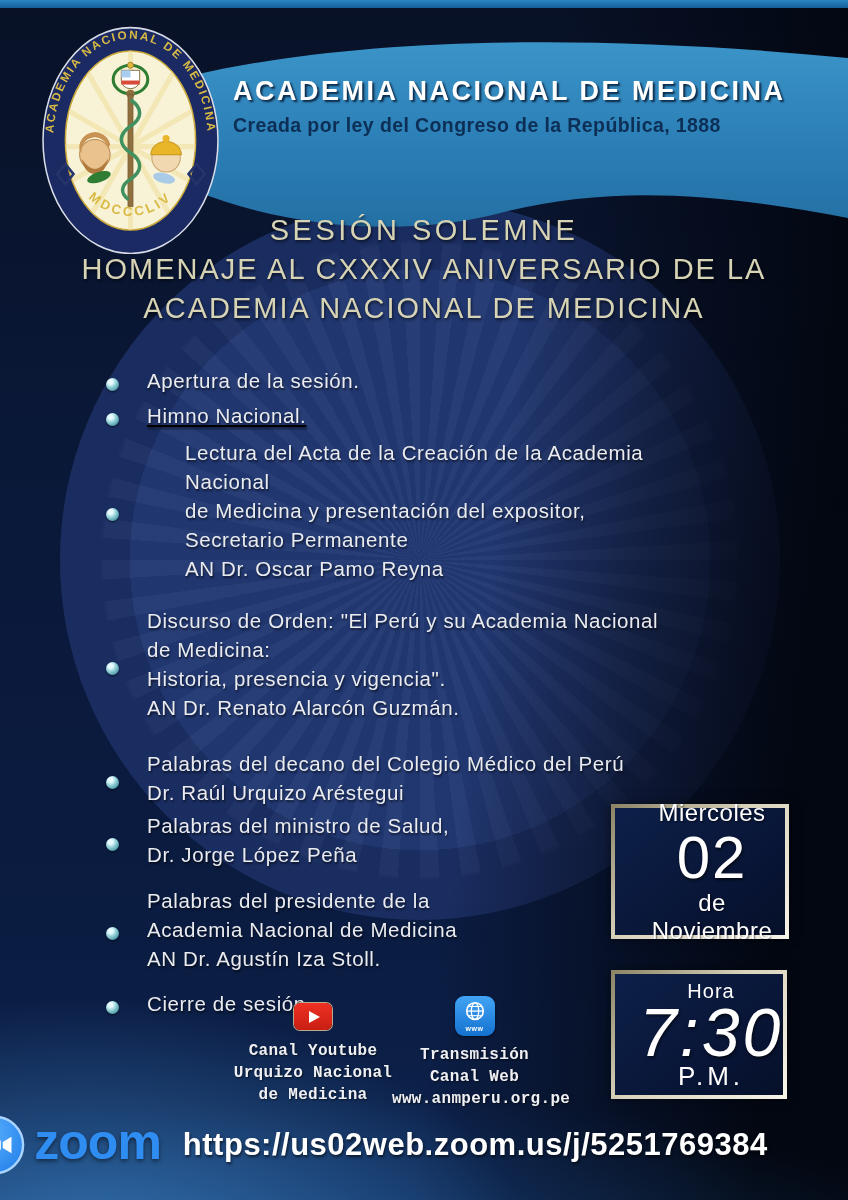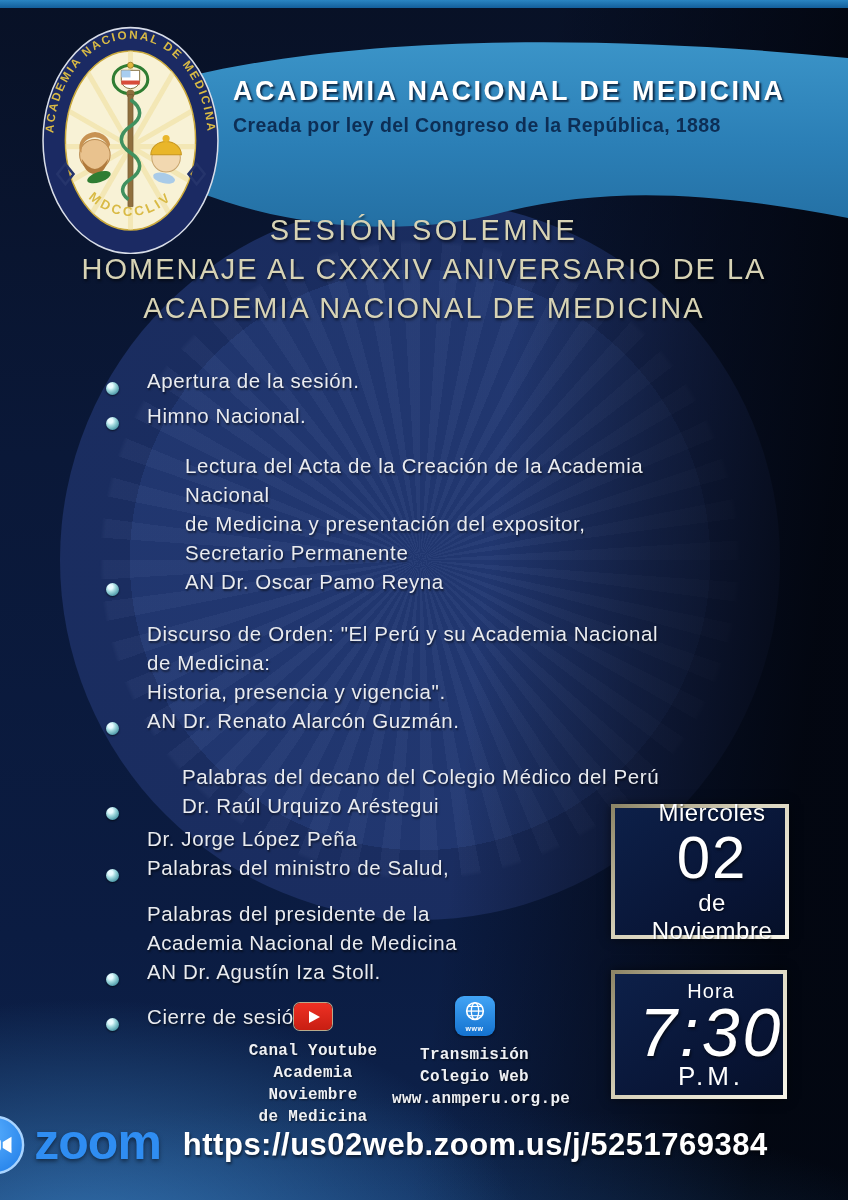--- a/index.html
+++ b/index.html
@@ -43,26 +43,26 @@
   .org-sub{
     margin-top:7px;color:#0d2e55;font-size:19.5px;font-weight:bold;letter-spacing:.4px;white-space:nowrap;
   }
   .logo{position:absolute;left:42px;top:24px;width:178px;height:230px;}
   
   .event-title{position:absolute;left:0;top:211px;width:848px;text-align:center;color:#d7d3b5;}
   .event-line{font-size:29px;line-height:39px;letter-spacing:2px;text-shadow:1px 2px 3px rgba(0,0,0,.6);}
   .event-line.first{letter-spacing:3.5px;}
   
   .agenda{position:absolute;left:106px;top:366px;width:560px;}
-  .agenda-item{display:flex;align-items:flex-end;margin-bottom:18px;}
+  .agenda-item{display:flex;align-items:center;margin-bottom:18px;}
   .agenda-item:nth-child(1){margin-bottom:6px;}
-  .agenda-item:nth-child(2){margin-bottom:21px;}
+  .agenda-item:nth-child(2){margin-bottom:8px;text-decoration:underline;}
   .agenda-item:nth-child(3){margin-bottom:23px;gap:38px;}
   .agenda-item:nth-child(4){margin-bottom:27px;}
-  .agenda-item:nth-child(5){margin-bottom:4px;gap:35px;}
+  .agenda-item:nth-child(5){margin-bottom:4px;}
   .agenda-item:nth-child(6){margin-bottom:17px;}
   .agenda-item:nth-child(7){margin-bottom:16px;}
   .bullet{
     flex:0 0 13px;width:13px;height:13px;border-radius:50%;margin:8px 28px 0 0;
     background:radial-gradient(circle at 35% 30%, #e9fbff 0 18%, #9fd8dd 40%, #4e9aa8 75%, #2c6f83 100%);
     box-shadow:0 1px 2px rgba(0,0,0,.6);
   }
   .agenda-line{color:#e9ebef;font-size:20.5px;line-height:29px;letter-spacing:.6px;text-shadow:1px 2px 2px rgba(0,0,0,.55);}
   
   .info-box{
@@ -231,22 +231,22 @@
       <div class="agenda-item">
         <span class="bullet"></span>
         <div class="agenda-text">
           <div class="agenda-line">Palabras del decano del Colegio Médico del Perú</div>
           <div class="agenda-line">Dr. Raúl Urquizo Aréstegui</div>
         </div>
       </div>
       <div class="agenda-item">
         <span class="bullet"></span>
         <div class="agenda-text">
+          <div class="agenda-line">Palabras del ministro de Salud,</div>
           <div class="agenda-line">Dr. Jorge López Peña</div>
-          <div class="agenda-line">Palabras del ministro de Salud,</div>
         </div>
       </div>
       <div class="agenda-item">
         <span class="bullet"></span>
         <div class="agenda-text">
           <div class="agenda-line">Palabras del presidente de la</div>
           <div class="agenda-line">Academia Nacional de Medicina</div>
           <div class="agenda-line">AN Dr. Agustín Iza Stoll.</div>
         </div>
       </div>
@@ -268,37 +268,37 @@
     <div class="box-tiny">Hora</div>
     <div class="box-time">7:30</div>
     <div class="box-pm">P.M.</div>
   </div>
 
   <div class="foot-col yt-col">
     <div class="yt-icon">
         <span class="yt-tri"></span>
       </div>
     <div class="foot-line">Canal Youtube</div>
-    <div class="foot-line">Academia Noviembre</div>
+    <div class="foot-line">Urquizo Nacional</div>
     <div class="foot-line">de Medicina</div>
   </div>
 
   <div class="foot-col web-col">
     <div class="web-icon">
       <svg width="24" height="24" viewBox="0 0 26 26">
         <circle cx="13" cy="12" r="9" fill="none" stroke="#fff" stroke-width="1.8"></circle>
         <ellipse cx="13" cy="12" rx="4" ry="9" fill="none" stroke="#fff" stroke-width="1.4"></ellipse>
         <line x1="4" y1="12" x2="22" y2="12" stroke="#fff" stroke-width="1.4"></line>
         <line x1="5.5" y1="7" x2="20.5" y2="7" stroke="#fff" stroke-width="1.2"></line>
         <line x1="5.5" y1="17" x2="20.5" y2="17" stroke="#fff" stroke-width="1.2"></line>
       </svg>
       <span class="www">www</span>
     </div>
     <div class="foot-line">Transmisión</div>
-    <div class="foot-line">Colegio Web</div>
+    <div class="foot-line">Canal Web</div>
     <div class="foot-line">www.anmperu.org.pe</div>
   </div>
 
   <div class="zoom-row">
     <svg class="zoom-badge" viewBox="0 0 64 64">
       <defs>
         <radialGradient id="zg" cx="0.35" cy="0.3" r="0.9">
           <stop offset="0" stop-color="#5db2ff"></stop>
           <stop offset="1" stop-color="#1f7de8"></stop>
         </radialGradient>

